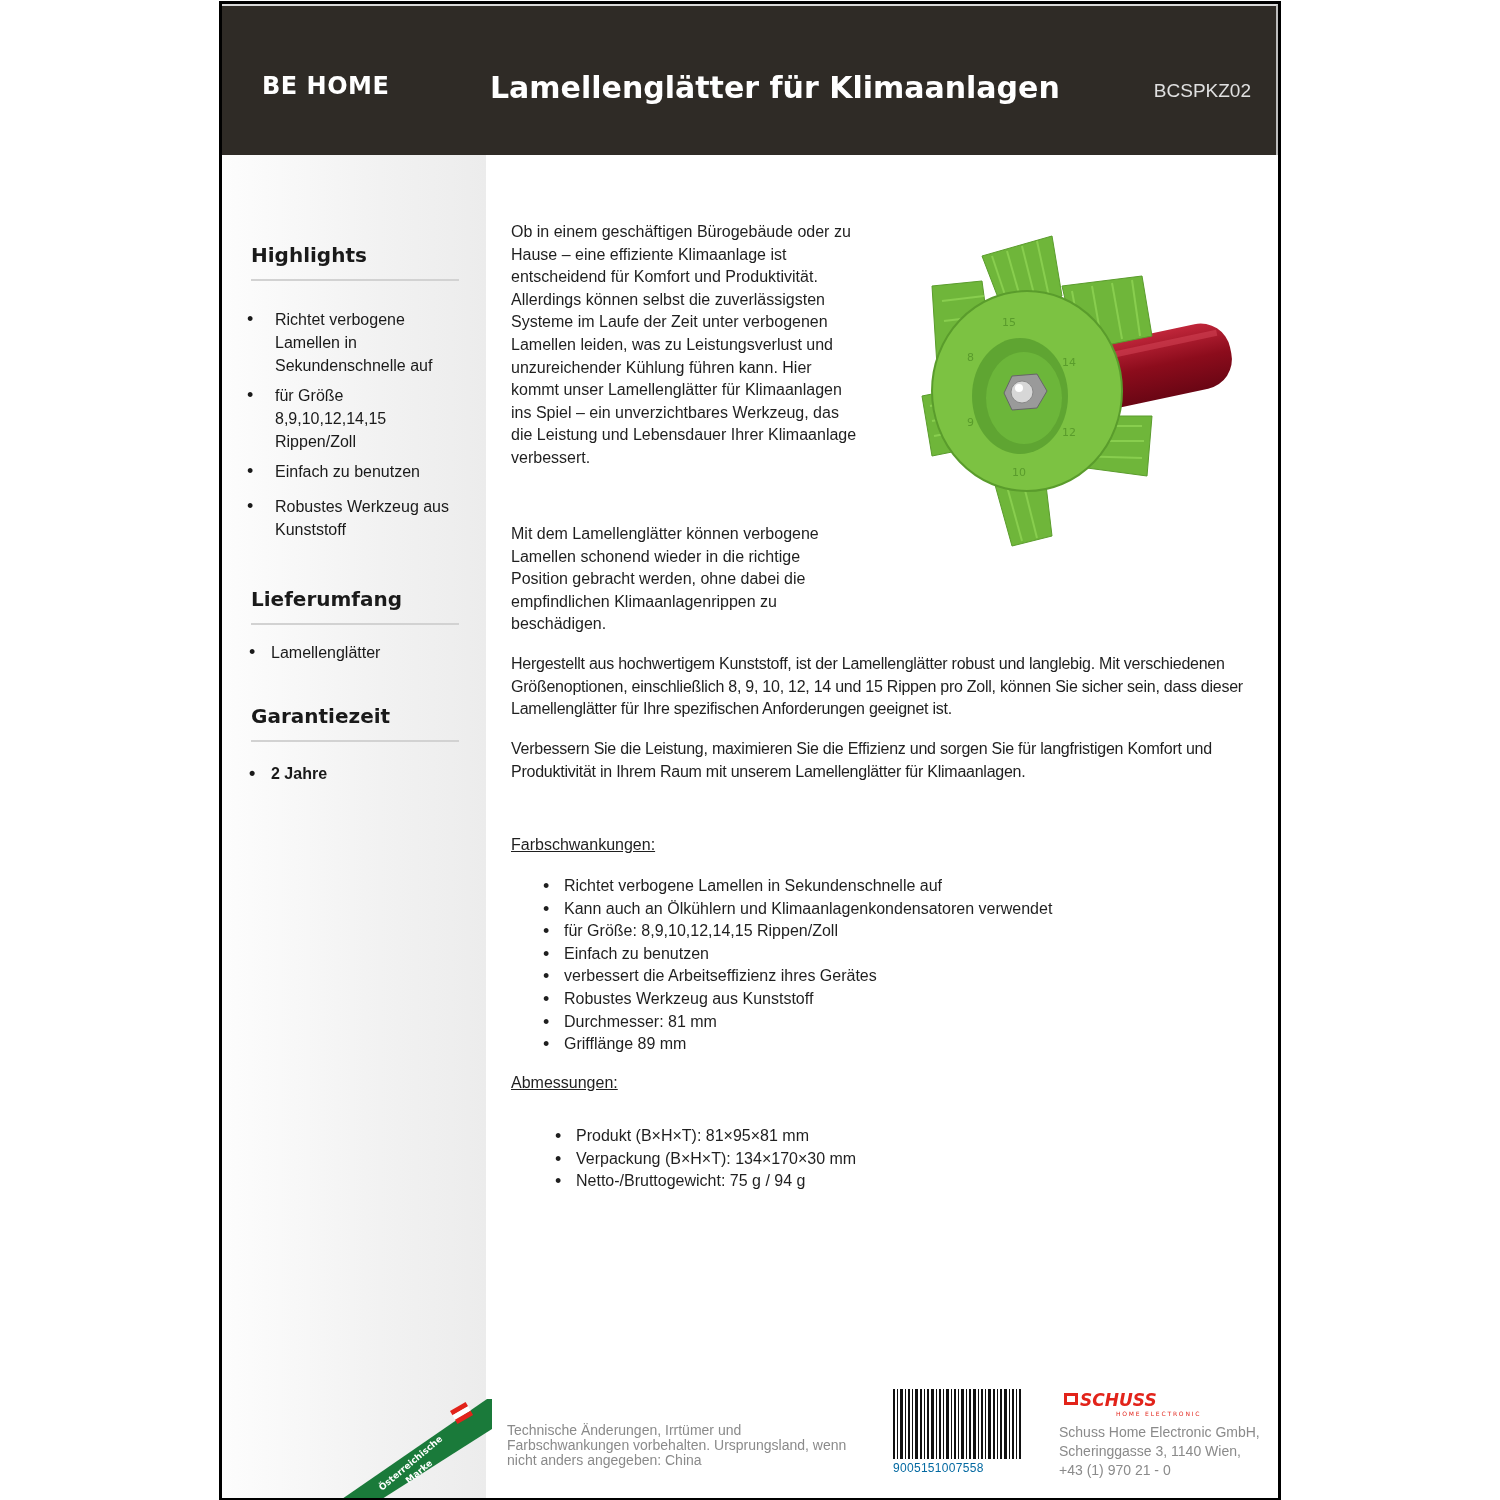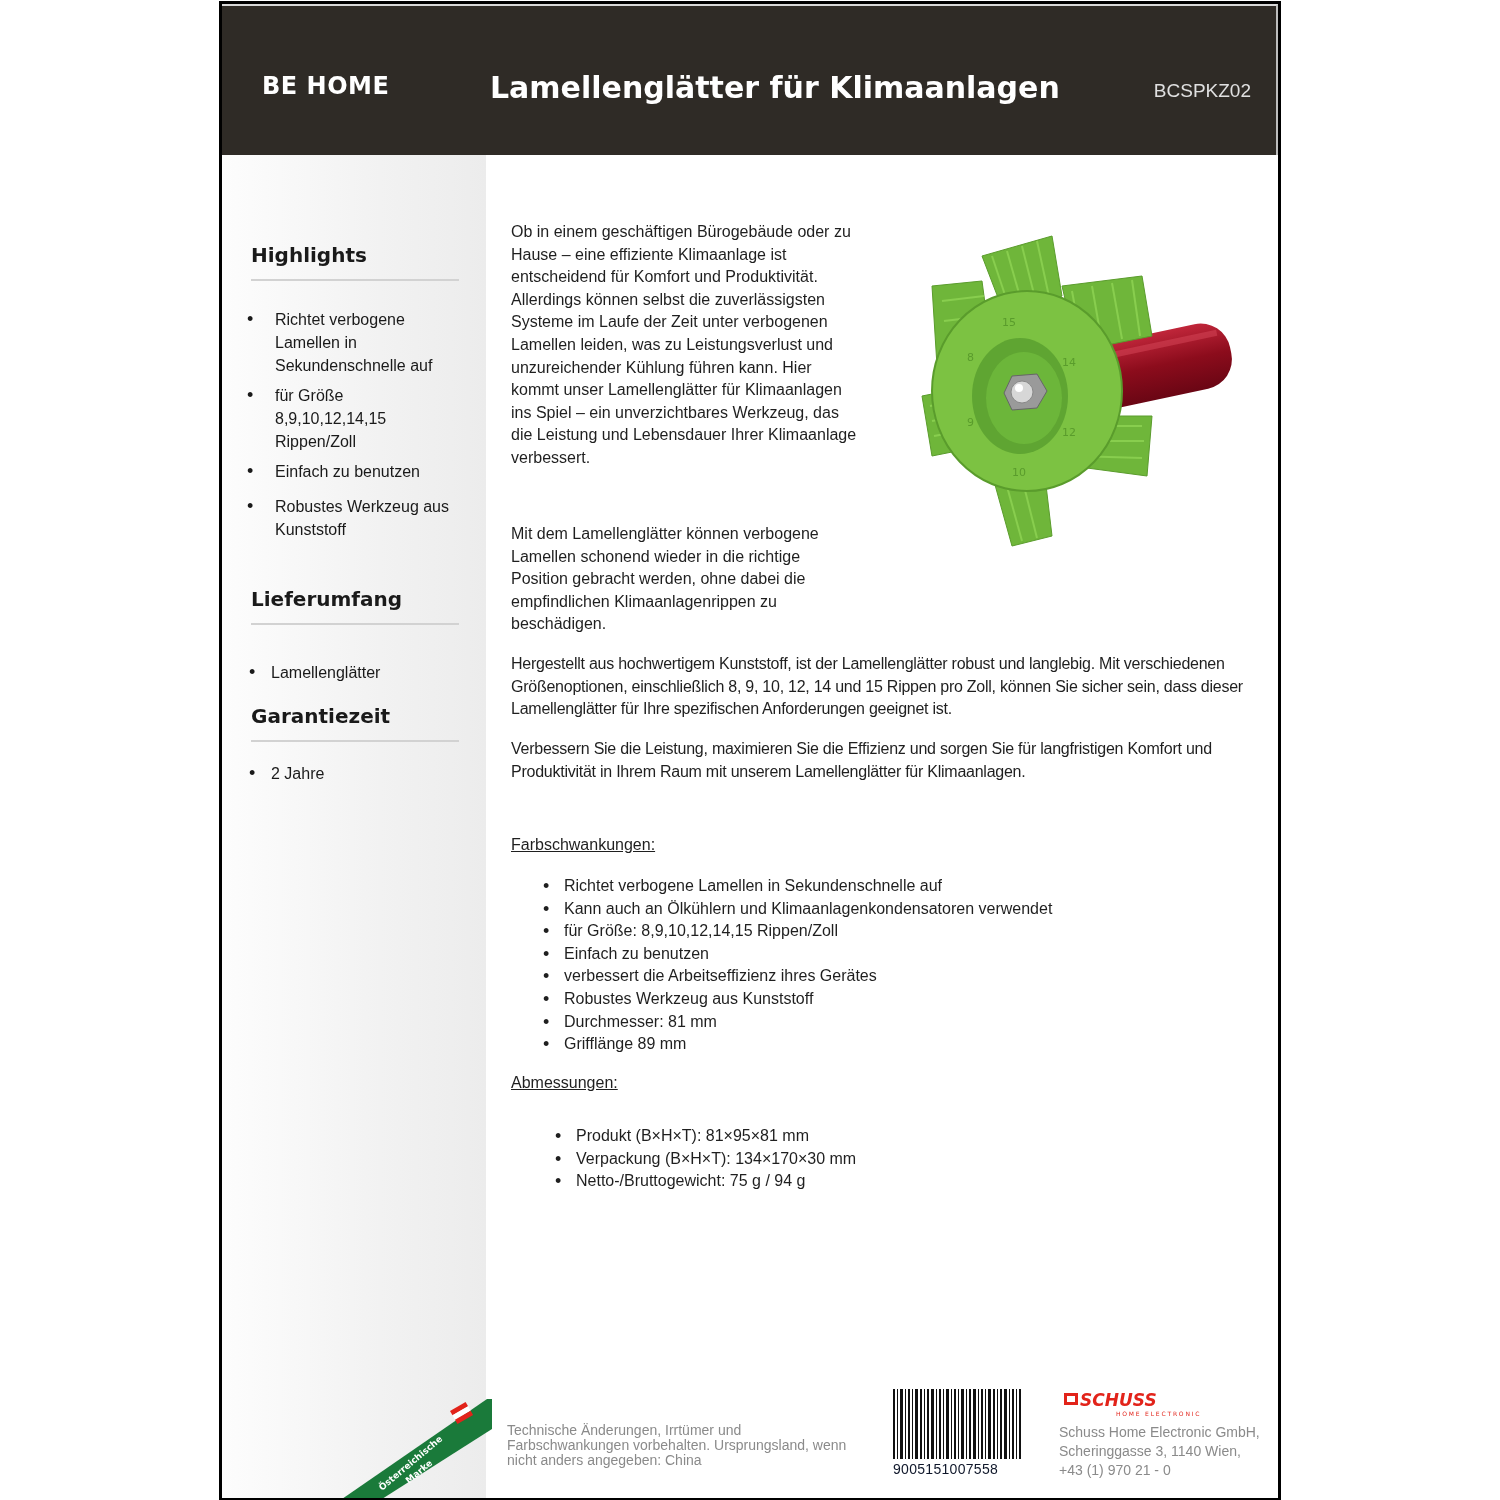--- a/index.html
+++ b/index.html
@@ -32,21 +32,21 @@
   .spec-list li::before { content: "•"; position: absolute; left: 32px; top: 0; font-size: 18px; }
   .dim-h { position: absolute; top: 919px; font-size: 16px; text-decoration: underline; color: #1f1f1f; margin: 0; }
   .dim-list { position: absolute; top: 958px; list-style: none; margin: 12px; padding: 0; }
   .dim-list li { position: relative; padding-left: 53px; font-size: 16px; line-height: 22.6px; color: #1f1f1f; }
   .dim-list li::before { content: "•"; position: absolute; left: 32px; top: 0; font-size: 18px; }
 
   .product-img { position: absolute; left: 690px; top: 222px; width: 330px; height: 325px; }
 
   .footer-note { position: absolute; left: 285px; top: 1419px; width: 360px; font-size: 14px; line-height: 15px; color: #8a8a8a; }
   .barcode { position: absolute; left: 671px; top: 1385px; width: 130px; height: 70px; }
-  .barcode-num { position: absolute; left: 671px; top: 1457px; font-size: 14px; color: #0f172a; letter-spacing: 0.3px; }
+  .barcode-num { position: absolute; left: 671px; top: 1457px; font-size: 12px; color: #0369a1; letter-spacing: 0.3px; }
   .schuss-logo { position: absolute; left: 840px; top: 1386px; width: 160px; height: 30px; }
   .company { position: absolute; left: 837px; top: 1419px; font-size: 14px; line-height: 19px; color: #8a8a8a; }
 
   .ribbon { position: absolute; left: 120px; top: 1395px; width: 150px; height: 100px; overflow: hidden; }
 </style>
 </head>
 <body>
 
 <div class="page">
 
@@ -62,28 +62,28 @@
       <ul class="side-list hl" style="margin-top:27px;">
         <li>Richtet verbogene Lamellen in Sekundenschnelle auf</li>
         <li style="padding-right:50px;">für Größe 8,9,10,12,14,15 Rippen/Zoll</li>
         <li style="margin-bottom:12px;">Einfach zu benutzen</li>
         <li>Robustes Werkzeug aus Kunststoff</li>
       </ul>
     </div>
 
     <div class="side-section" style="top:428px;">
       <h2 class="side-h">Lieferumfang</h2>
-      <ul class="side-list sm" style="margin-top:36px;">
+      <ul class="side-list sm" style="margin-top:16px;">
         <li>Lamellenglätter</li>
       </ul>
     </div>
 
     <div class="side-section" style="top:545px;">
       <h2 class="side-h">Garantiezeit</h2>
-      <ul class="side-list sm" style="margin-top:20px;">
+      <ul class="side-list sm" style="margin-top:20px;font-weight:bold;">
         <li>2 Jahre</li>
       </ul>
     </div>
   </div>
 
   <div class="main">
     <p class="p intro">Ob in einem geschäftigen Bürogebäude oder zu Hause – eine effiziente Klimaanlage ist entscheidend für Komfort und Produktivität. Allerdings können selbst die zuverlässigsten Systeme im Laufe der Zeit unter verbogenen Lamellen leiden, was zu Leistungsverlust und unzureichender Kühlung führen kann. Hier kommt unser Lamellenglätter für Klimaanlagen ins Spiel – ein unverzichtbares Werkzeug, das die Leistung und Lebensdauer Ihrer Klimaanlage verbessert.</p>
     <p class="p intro2">Mit dem Lamellenglätter können verbogene Lamellen schonend wieder in die richtige Position gebracht werden, ohne dabei die empfindlichen Klimaanlagenrippen zu beschädigen.</p>
     <p class="p full1">Hergestellt aus hochwertigem Kunststoff, ist der Lamellenglätter robust und langlebig. Mit verschiedenen Größenoptionen, einschließlich 8, 9, 10, 12, 14 und 15 Rippen pro Zoll, können Sie sicher sein, dass dieser Lamellenglätter für Ihre spezifischen Anforderungen geeignet ist.</p>
     <p class="p full2">Verbessern Sie die Leistung, maximieren Sie die Effizienz und sorgen Sie für langfristigen Komfort und Produktivität in Ihrem Raum mit unserem Lamellenglätter für Klimaanlagen.</p>

